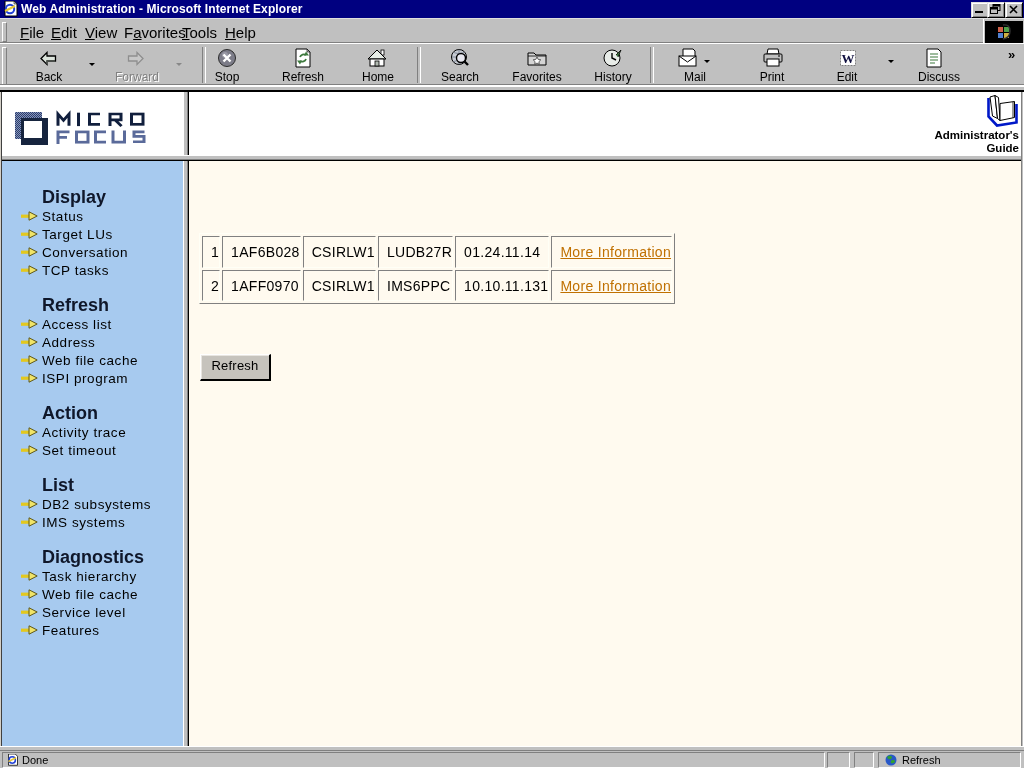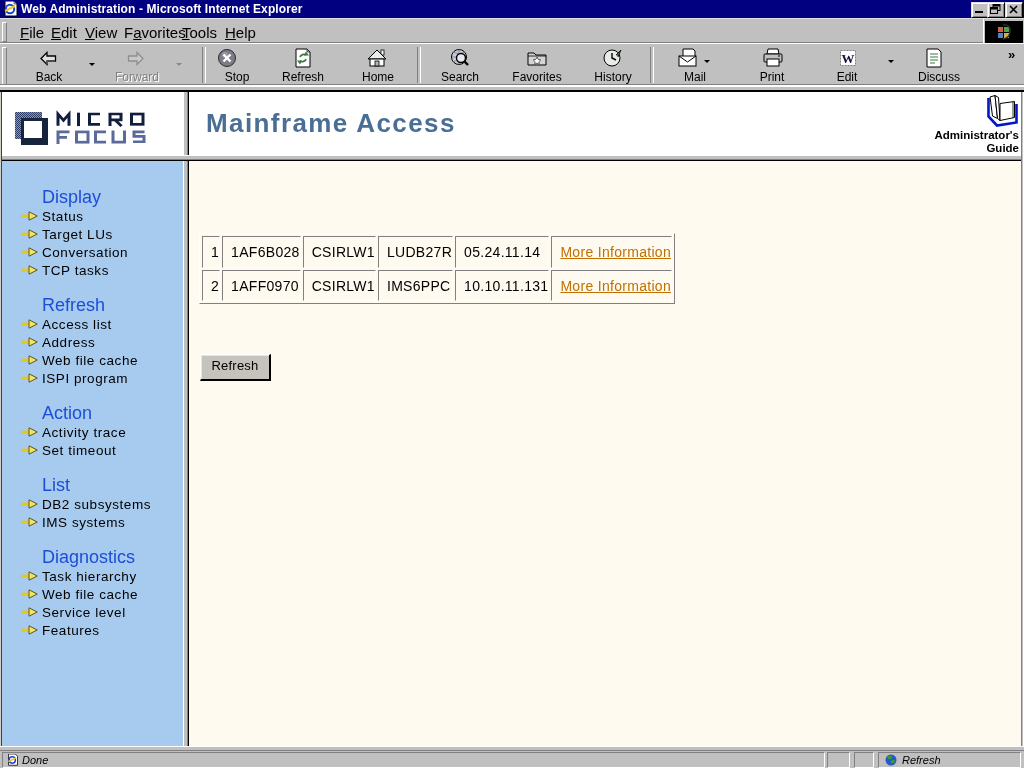--- a/index.html
+++ b/index.html
@@ -37,40 +37,40 @@
 #edge-l{left:0;top:92px;width:2px;height:654px;background:linear-gradient(90deg,#D4D0C8 0 1px,#404040 1px 2px);}
 #edge-r{left:1021px;top:92px;width:3px;height:654px;background:linear-gradient(90deg,#808080 0 1px,#C0C0C0 1px 2px,#fff 2px 3px);}
 #tb-shadow{left:0;top:84px;width:1024px;height:8px;background:linear-gradient(180deg,#808080 0 1px,#fff 1px 3px,#C0C0C0 3px 6px,#000 6px 8px);}
 #frame-bottom{left:0;top:746px;width:1024px;height:5px;background:linear-gradient(180deg,#fff 0 1px,#C0C0C0 1px 4px,#808080 4px 5px);}
 
 #mf-back{left:15px;top:112px;width:27px;height:27px;background:repeating-conic-gradient(#2E3E68 0% 25%,#8494BE 0% 50%) 0 0/2px 2px;}
 #mf-front{left:21px;top:118px;width:27px;height:27px;box-sizing:border-box;background:#fff;border:3px solid #16243E;border-right-width:6px;border-bottom-width:7px;}
 #mainframe-access{left:206px;top:108px;font-size:26px;font-weight:bold;color:#4A6E94;letter-spacing:1.4px;}
 #admin-guide{left:895px;top:129px;width:124px;text-align:right;font-size:11.5px;font-weight:bold;color:#000;line-height:12.5px;letter-spacing:0;}
 
-.nhead{left:42px;font-size:18px;font-weight:normal;color:#1d4ed8;letter-spacing:0;}
+.nhead{left:42px;font-size:18px;font-weight:bold;color:#0f172a;letter-spacing:0;}
 .nav{left:21px;height:18px;display:flex;align-items:center;font-size:13.5px;color:#000;letter-spacing:0.55px;}
 .nav svg{margin-right:4px;}
 
 #h1{left:201px;top:176px;font-size:35px;font-weight:bold;color:#000;letter-spacing:1.3px;-webkit-text-stroke:0.5px #000;}
 #ctable{left:199px;top:233px;border-collapse:separate;border-spacing:2px;
  border:1px solid;border-color:#FFFFF6 #808080 #808080 #FFFFF6;}
 #ctable td{border:1px solid;border-color:#808080 #FFFFF6 #FFFFF6 #808080;
  font-size:14px;color:#000;letter-spacing:0.3px;padding:0 0 0 8px;vertical-align:middle;}
 #ctable tr.hd td{font-weight:bold;font-size:15px;height:27px;letter-spacing:0;}
 #ctable tr.r1 td{height:30px;}
 #ctable tr.r2 td{height:29px;}
 .mi{color:#C07000;text-decoration:underline;}
 #refreshbtn{left:200px;top:354px;width:68px;height:24px;background:#C6C3BD;
  border:1px solid;border-color:#fff #000 #000 #fff;border-right-width:2px;border-bottom-width:2px;
  box-shadow:inset 1px 1px 0 #E8E5E0;
  font-size:13px;color:#000;text-align:center;line-height:21px;letter-spacing:0.2px;}
 
 #statusbar{left:0;top:751px;width:1024px;height:17px;background:#C0C0C0;}
-.pane{top:1px;height:14px;border:1px solid;border-color:#808080 #fff #fff #808080;font-style:italic;}
+.pane{top:1px;height:14px;border:1px solid;border-color:#808080 #fff #fff #808080;}
 #statusbar .txt{font-size:11px;color:#000;line-height:14px;}
 </style></head>
 <body>
 <div id="stage">
 
   <div class="abs" id="titlebar">
     <svg class="abs" style="left:3px;top:1px" width="16" height="16" viewBox="0 0 16 16">
       <polygon points="2,0 11,0 14,3 14,15 2,15" fill="#fff" stroke="#000" stroke-width="1"></polygon>
       <polygon points="11,0 14,3 11,3" fill="#c0c0c0" stroke="#000" stroke-width="0.5"></polygon>
       <circle cx="7" cy="8" r="4.2" fill="none" stroke="#2242d8" stroke-width="2"></circle>
@@ -131,21 +131,21 @@
     </svg>
     <div class="abs tlabel dis" style="left:112px;width:50px">Forward</div>
     <div class="abs drop dis" style="left:176px;top:19px"></div>
     <div class="abs tsep" style="left:202px"></div>
 
     <svg class="abs" style="left:217px;top:4px" width="20" height="20" viewBox="0 0 20 20">
       <circle cx="10" cy="10" r="8.5" fill="#7c7c88" stroke="#2a2a2a" stroke-width="1"></circle>
       <circle cx="8" cy="7" r="3" fill="#9a9aa6"></circle>
       <path d="M6.5,6.5 L13.5,13.5 M13.5,6.5 L6.5,13.5" stroke="#fff" stroke-width="2.4"></path>
     </svg>
-    <div class="abs tlabel" style="left:212px;width:50px">Stop</div>
+    <div class="abs tlabel" style="left:202px;width:50px">Stop</div>
 
     <svg class="abs" style="left:293px;top:4px" width="20" height="20" viewBox="0 0 20 20">
       <polygon points="3,1 14,1 17,4 17,19 3,19" fill="#fff" stroke="#000" stroke-width="1"></polygon>
       <polygon points="14,1 17,4 14,4" fill="#c0c0c0" stroke="#000" stroke-width="0.6"></polygon>
       <path d="M7,9 A4,4 0 0 1 13,7 M13,11 A4,4 0 0 1 7,13" fill="none" stroke="#3E7A3E" stroke-width="1.8"></path>
       <polygon points="13,3.5 16,7.5 11,7.5" fill="#3E7A3E"></polygon>
       <polygon points="7,16.5 4,12.5 9,12.5" fill="#3E7A3E"></polygon>
     </svg>
     <div class="abs tlabel" style="left:278px;width:50px">Refresh</div>
 
@@ -235,21 +235,20 @@
       <rect x="76.5" y="4.5" width="11.5" height="11.5"></rect>
     </g>
     <g stroke="#5A6A9A" stroke-width="3" fill="none">
       <path d="M3,38 V24.5 H14.5 M3,30.5 H12"></path>
       <rect x="21.5" y="24.5" width="11.5" height="11.5"></rect>
       <path d="M51,24.5 H40.5 V36 H51"></path>
       <path d="M58,23 V36 H69.5 V23"></path>
       <path d="M89.5,24.5 H79 V29.5 H89 V35.5 H78"></path>
     </g>
   </svg>
-  <div class="abs" id="mainframe-access">Mainframe Access</div>
   <svg class="abs" style="left:985px;top:95px" width="36" height="34" viewBox="0 0 36 34">
     <path d="M3.5,3 L3.5,21.5 L12,30.5 L31.5,27.5 L31.5,9" fill="none" stroke="#0018C8" stroke-width="2.6"></path>
     <polygon points="5,2 10,0.5 12.5,23.5 7.5,21" fill="#fff" stroke="#000" stroke-width="1"></polygon>
     <polygon points="10,0.5 13.5,2.5 15,25.5 12.5,23.5" fill="#fff" stroke="#000" stroke-width="1"></polygon>
     <polygon points="15,8.5 29.5,6.5 29.5,22.5 15,25.5" fill="#fff" stroke="#000" stroke-width="1"></polygon>
     <path d="M28,7 L28,22.8" fill="none" stroke="#000" stroke-width="0.8"></path>
   </svg>
   <div class="abs" id="admin-guide">Administrator's<br>Guide</div>
 
   <div class="abs nhead" style="top:187px">Display</div>
@@ -370,21 +369,21 @@
       <span>Features</span>
     </div>
 
   <table class="abs" id="ctable">
     <tbody>
     <tr class="r1">
           <td>1</td>
           <td>1AF6B028</td>
           <td>CSIRLW1</td>
           <td>LUDB27R</td>
-          <td>05.24.11.14</td>
+          <td>01.24.11.14</td>
           <td><span class="mi">More Information</span></td>
         </tr>
     <tr class="r2">
           <td>2</td>
           <td>1AFF0970</td>
           <td>CSIRLW1</td>
           <td>IMS6PPC</td>
           <td>10.10.11.131</td>
           <td><span class="mi">More Information</span></td>
         </tr>

